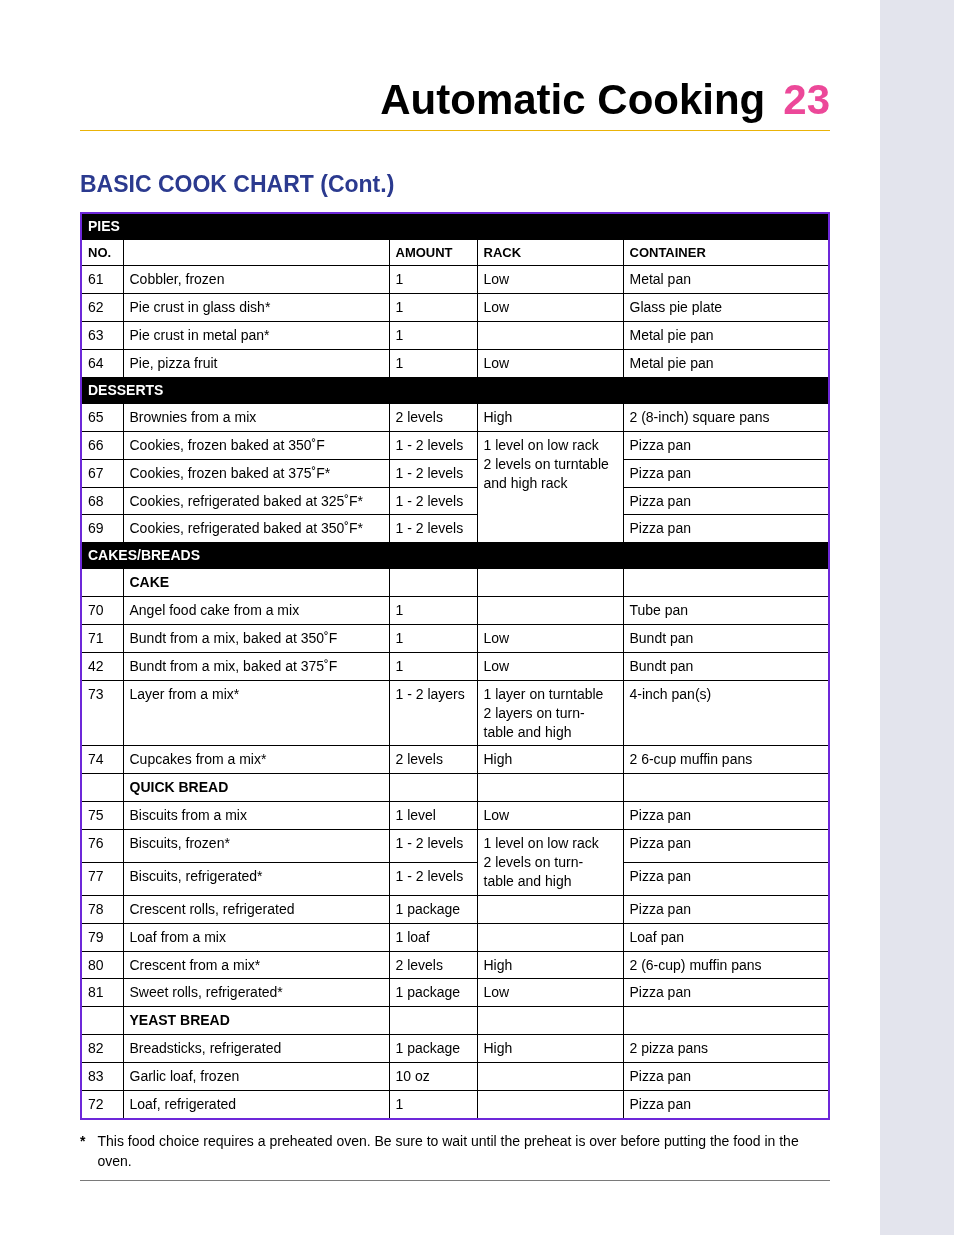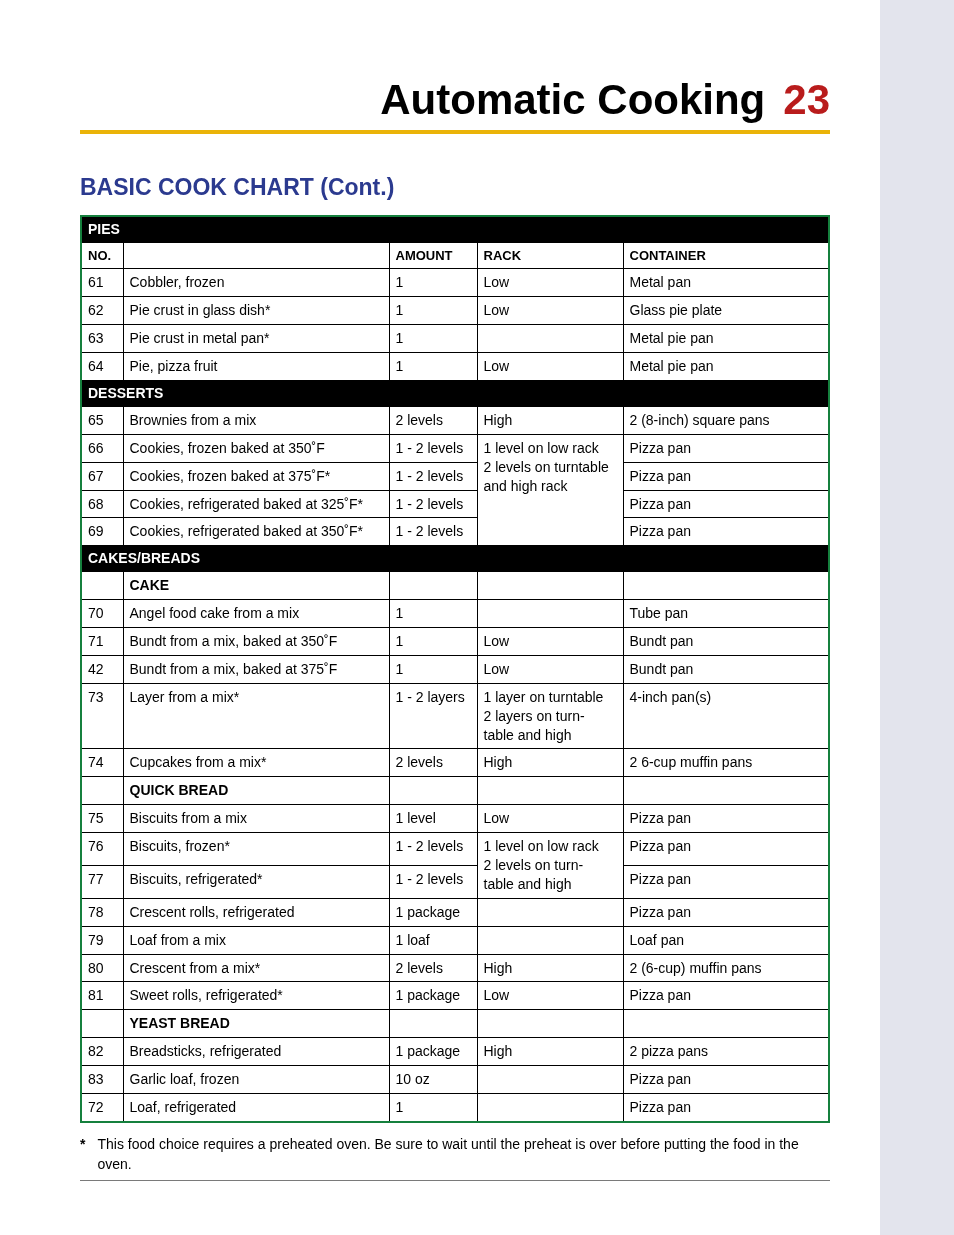--- a/index.html
+++ b/index.html
@@ -1,24 +1,24 @@
 <!DOCTYPE html>
 <html><head>
 <meta charset="utf-8">
 <style>
   * { box-sizing: border-box; margin: 0; padding: 0; }
   html, body { width: 954px; height: 1235px; }
   body { font-family: Arial, Helvetica, sans-serif; background: #fff; position: relative; }
   .right-band { position: absolute; top: 0; right: 0; width: 74px; height: 1235px; background: #e3e4ed; }
   .page { position: absolute; top: 0; left: 0; width: 880px; height: 1235px; padding: 76px 50px 0 80px; }
-  .header { display: flex; align-items: baseline; justify-content: flex-end; gap: 18px; border-bottom: 4px solid #eab308; padding-bottom: 6px; margin-bottom: 40px; }
+  .header { display: flex; align-items: baseline; justify-content: flex-end; gap: 18px; border-bottom: 1px solid #eab308; padding-bottom: 6px; margin-bottom: 40px; }
   .header-title { font-size: 42px; font-weight: 700; color: #000; }
-  .header-num { font-size: 42px; font-weight: 700; color: #b91c1c; }
+  .header-num { font-size: 42px; font-weight: 700; color: #ec4899; }
   .section-title { font-size: 23px; font-weight: 700; color: #2b3a8f; margin-bottom: 14px; }
-  table.chart { width: 100%; border-collapse: collapse; border: 2px solid #15803d; font-size: 14px; }
+  table.chart { width: 100%; border-collapse: collapse; border: 2px solid #6d28d9; font-size: 14px; }
   table.chart td { border: 1px solid #000; padding: 4px 6px; vertical-align: top; line-height: 1.35; }
   tr.section-row td { background: #000; color: #fff; font-weight: 700; text-transform: uppercase; padding: 3px 6px; }
   tr.head-row td { font-weight: 700; text-transform: uppercase; font-size: 13px; }
   tr.sub-row td.sub-label { font-weight: 700; text-transform: uppercase; font-size: 14px; }
   .col-no { width: 42px; }
   .col-name { width: 266px; }
   .col-amt { width: 88px; }
   .col-rack { width: 146px; }
   .col-cont { }
   .footnote { display: flex; gap: 12px; margin-top: 12px; font-size: 14px; line-height: 1.4; }

